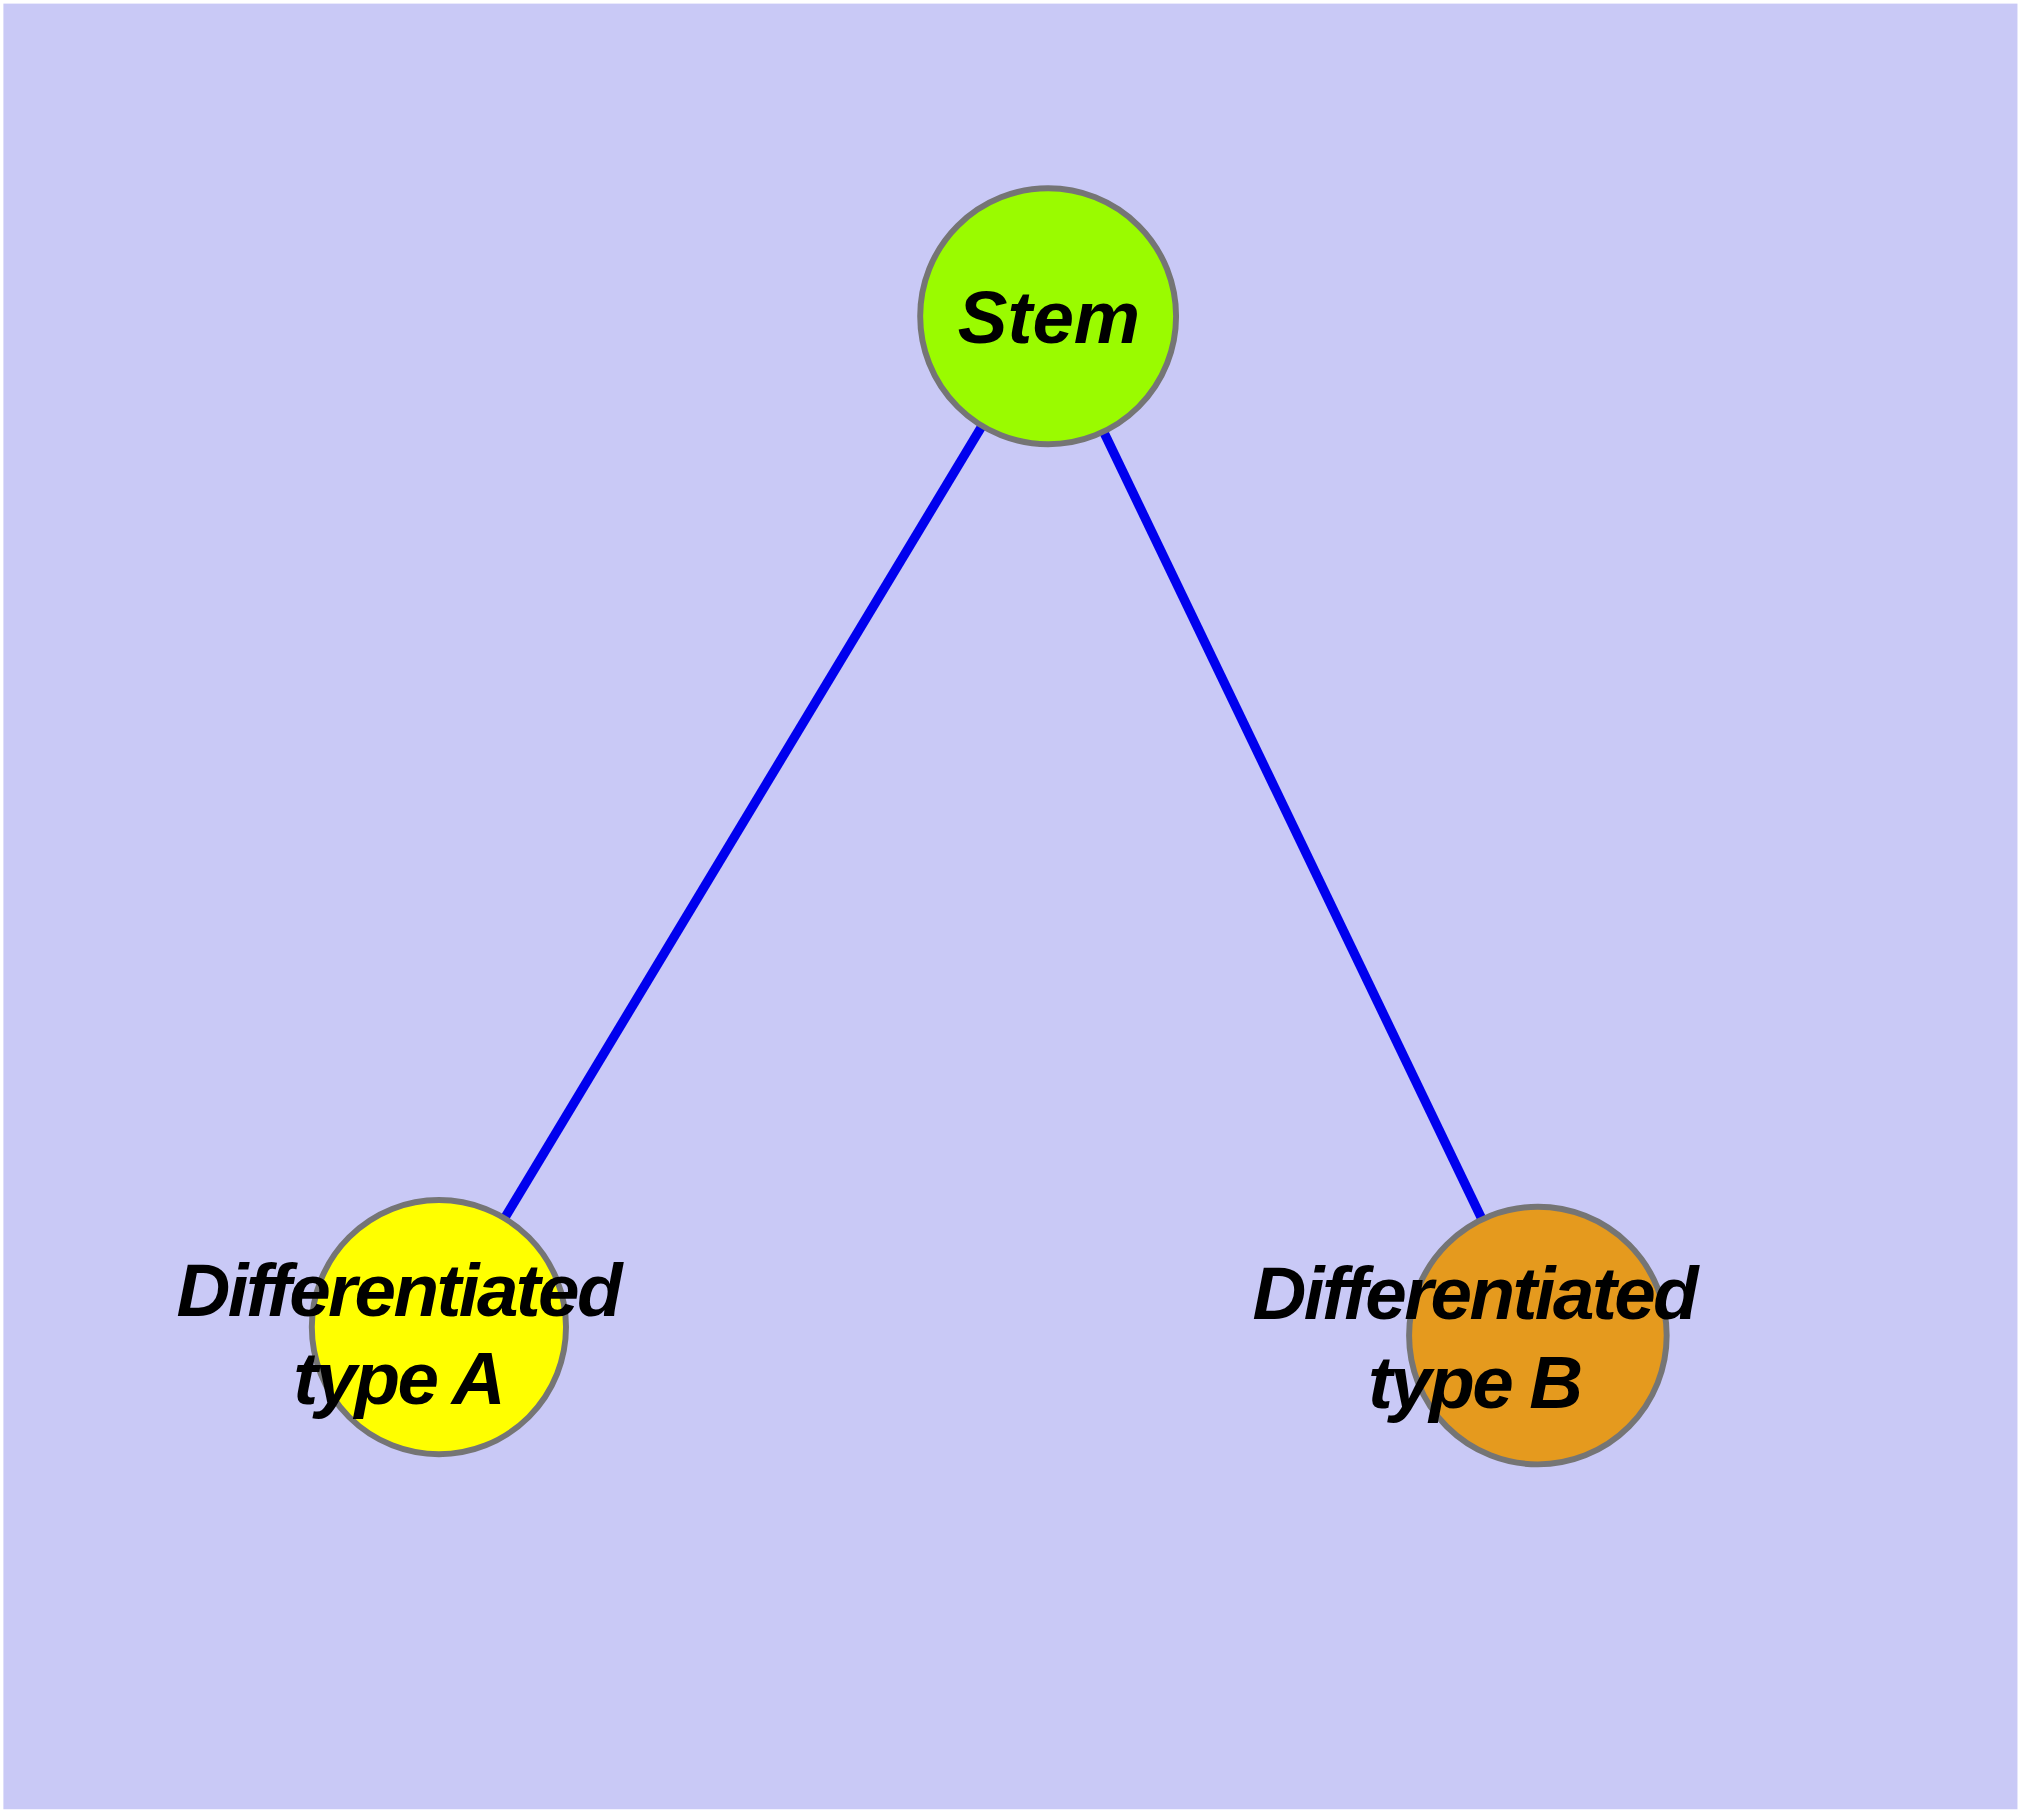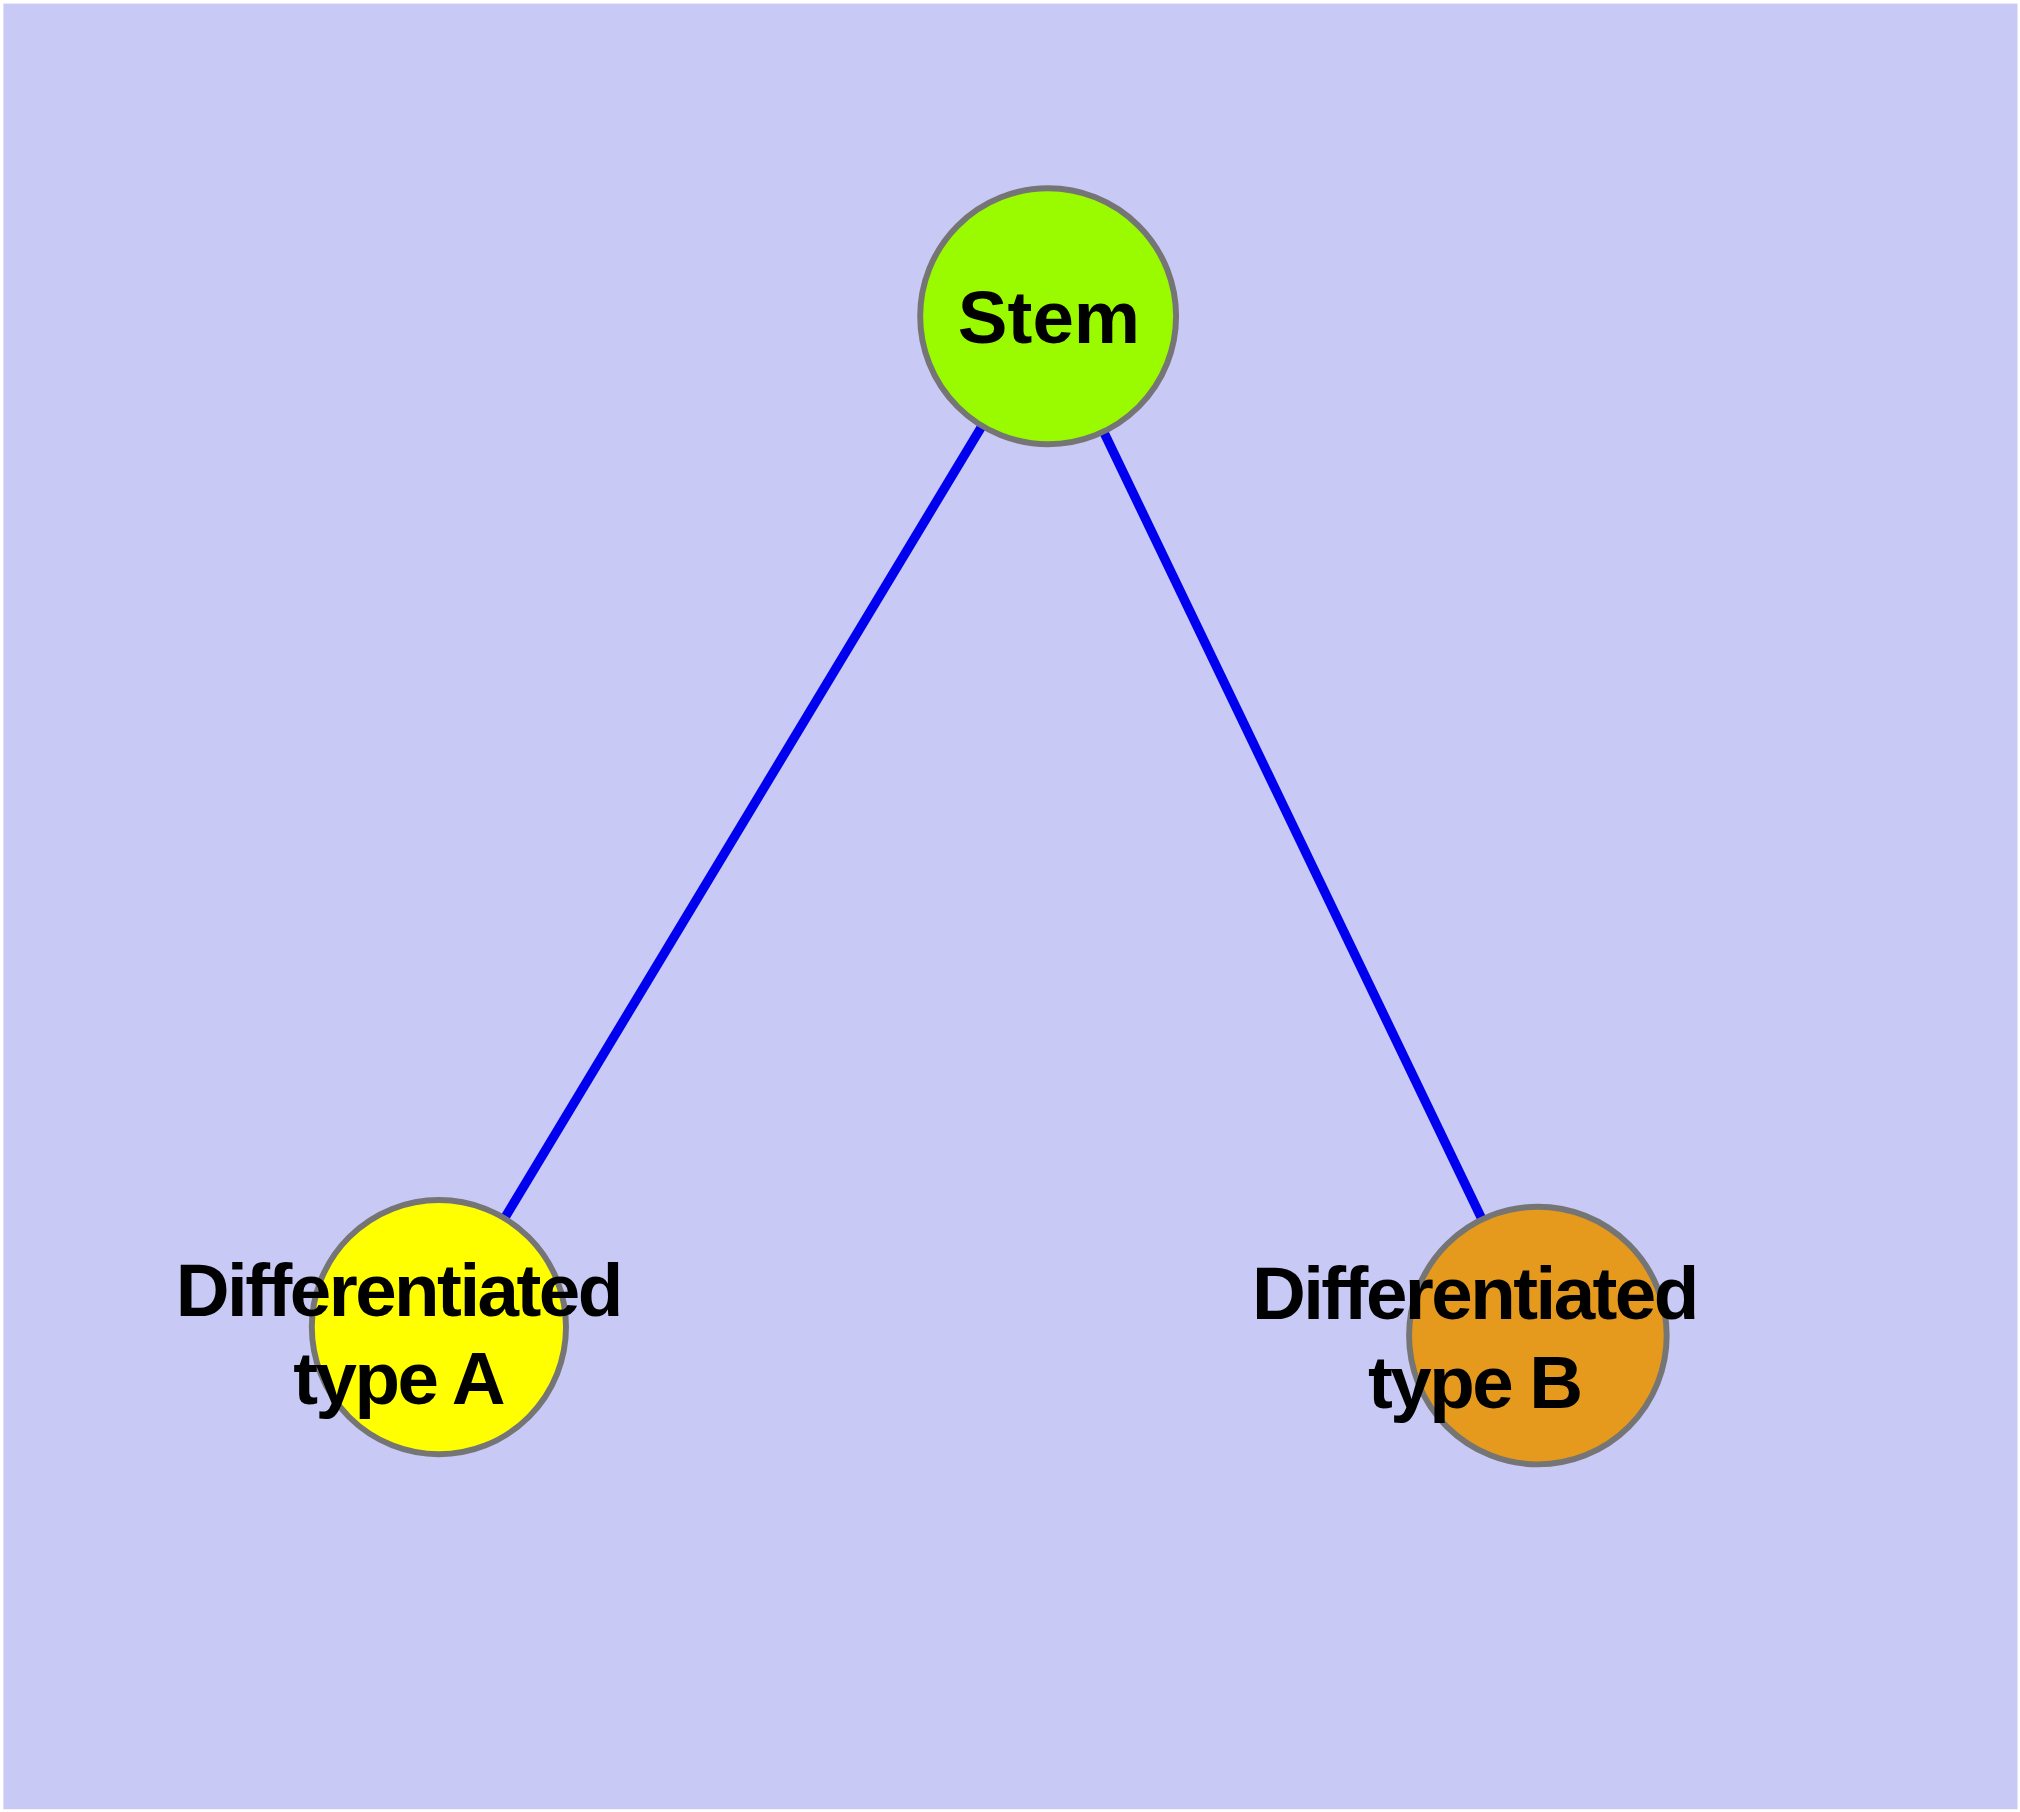--- a/index.html
+++ b/index.html
@@ -8,20 +8,21 @@
     background: #ffffff;
     width: 100%;
     height: 100%;
   }
   .stage {
     width: 100vw;
     height: 100vh;
     display: flex;
     align-items: flex-start;
     justify-content: center;
+    font-style: italic;
   }
   svg.graph-svg {
     display: block;
     width: 100%;
     height: 100%;
   }
   .node-circle {
     stroke-width: 7;
   }
   .edge-line {

